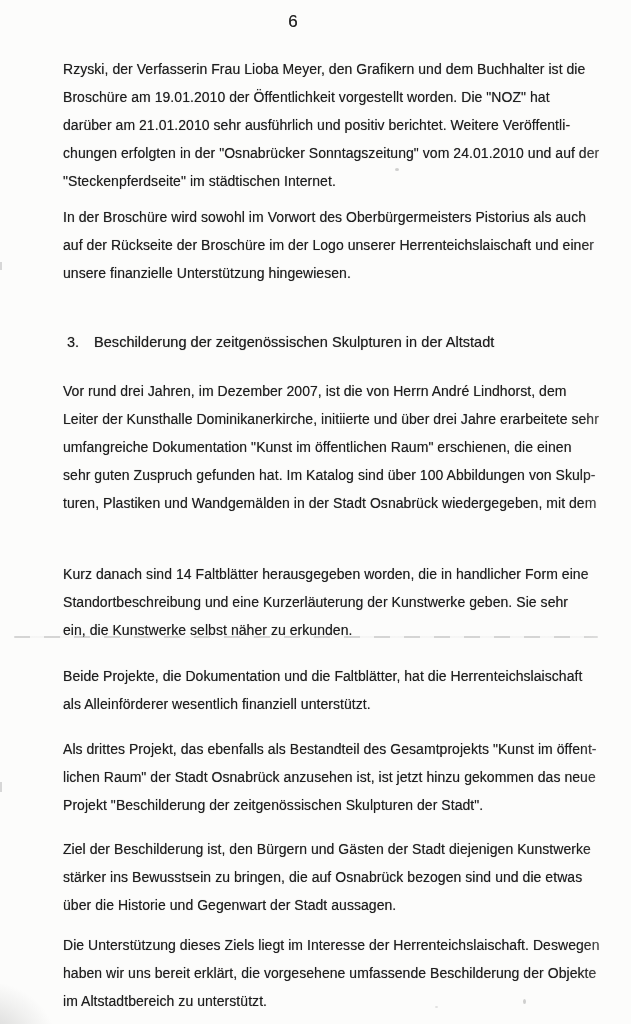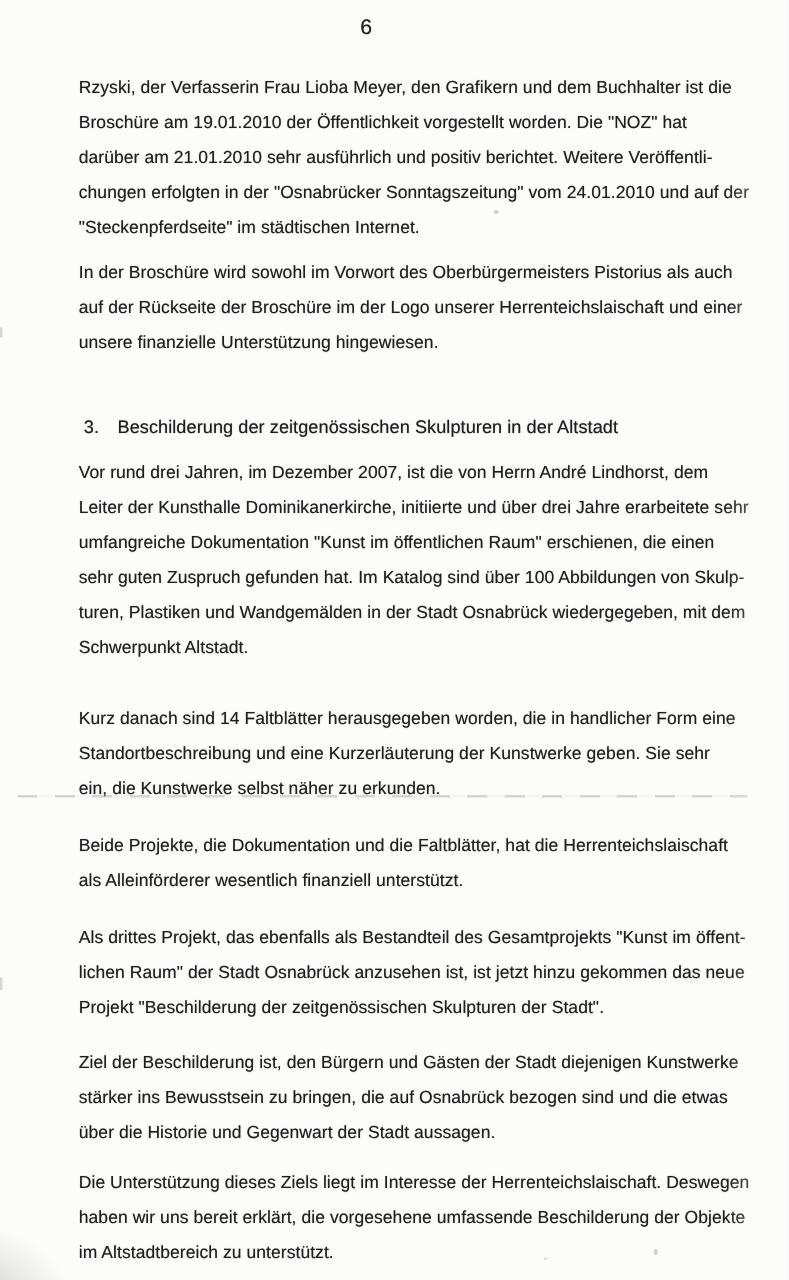--- a/index.html
+++ b/index.html
@@ -121,27 +121,26 @@
   <div class="para" style="top:203px">
       <div class="line">In der Broschüre wird sowohl im Vorwort des Oberbürgermeisters Pistorius als auch</div>
       <div class="line">auf der Rückseite der Broschüre im der Logo unserer Herrenteichslaischaft und einer</div>
       <div class="line">unsere finanzielle Unterstützung hingewiesen.</div>
     </div>
 
   <div class="heading" style="top:332px">
     <span class="hnum">3.</span><span class="htext">Beschilderung der zeitgenössischen Skulpturen in der Altstadt</span>
   </div>
 
-  <div class="para" style="top:363px">
+  <div class="para" style="top:377px">
       <div class="line">Vor rund drei Jahren, im Dezember 2007, ist die von Herrn André Lindhorst, dem</div>
       <div class="line">Leiter der Kunsthalle Dominikanerkirche, initiierte und über drei Jahre erarbeitete sehr</div>
       <div class="line">umfangreiche Dokumentation "Kunst im öffentlichen Raum" erschienen, die einen</div>
       <div class="line">sehr guten Zuspruch gefunden hat. Im Katalog sind über 100 Abbildungen von Skulp-</div>
       <div class="line">turen, Plastiken und Wandgemälden in der Stadt Osnabrück wiedergegeben, mit dem</div>
-      <div class="line">Schwerpunkt Altstadt.</div>
     </div>
 
   <div class="para" style="top:560px">
       <div class="line">Kurz danach sind 14 Faltblätter herausgegeben worden, die in handlicher Form eine</div>
       <div class="line">Standortbeschreibung und eine Kurzerläuterung der Kunstwerke geben. Sie sehr</div>
       <div class="line">ein, die Kunstwerke selbst näher zu erkunden.</div>
     </div>
 
   <div class="para" style="top:662px">
       <div class="line">Beide Projekte, die Dokumentation und die Faltblätter, hat die Herrenteichslaischaft</div>

